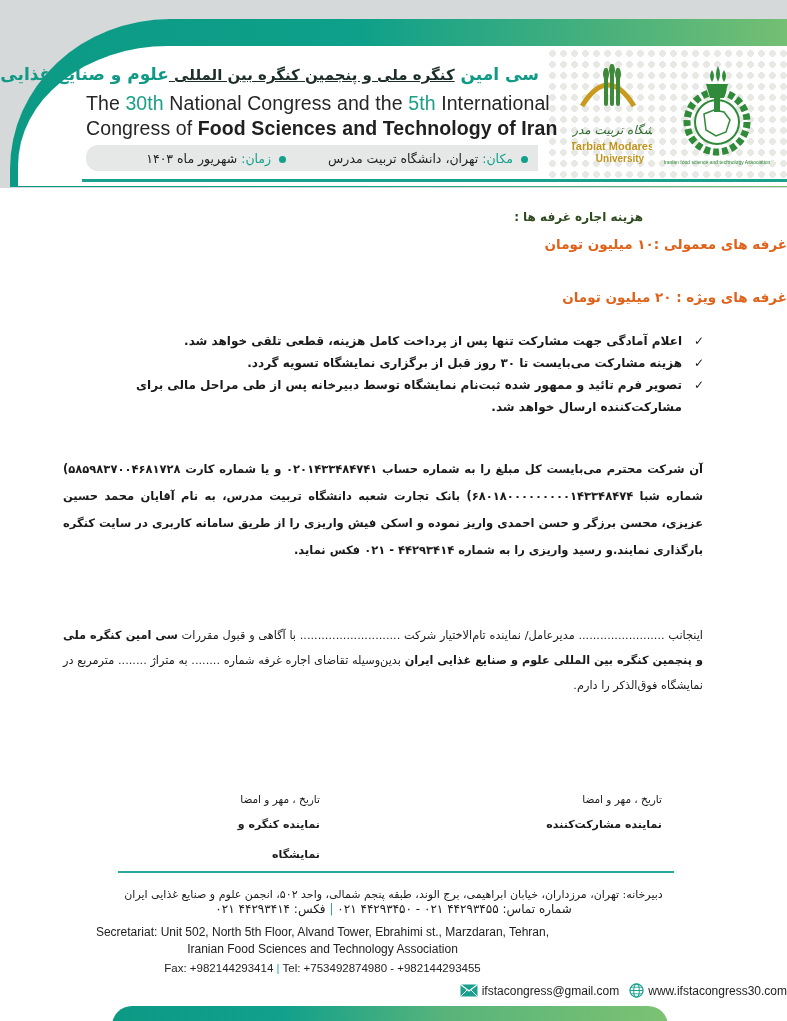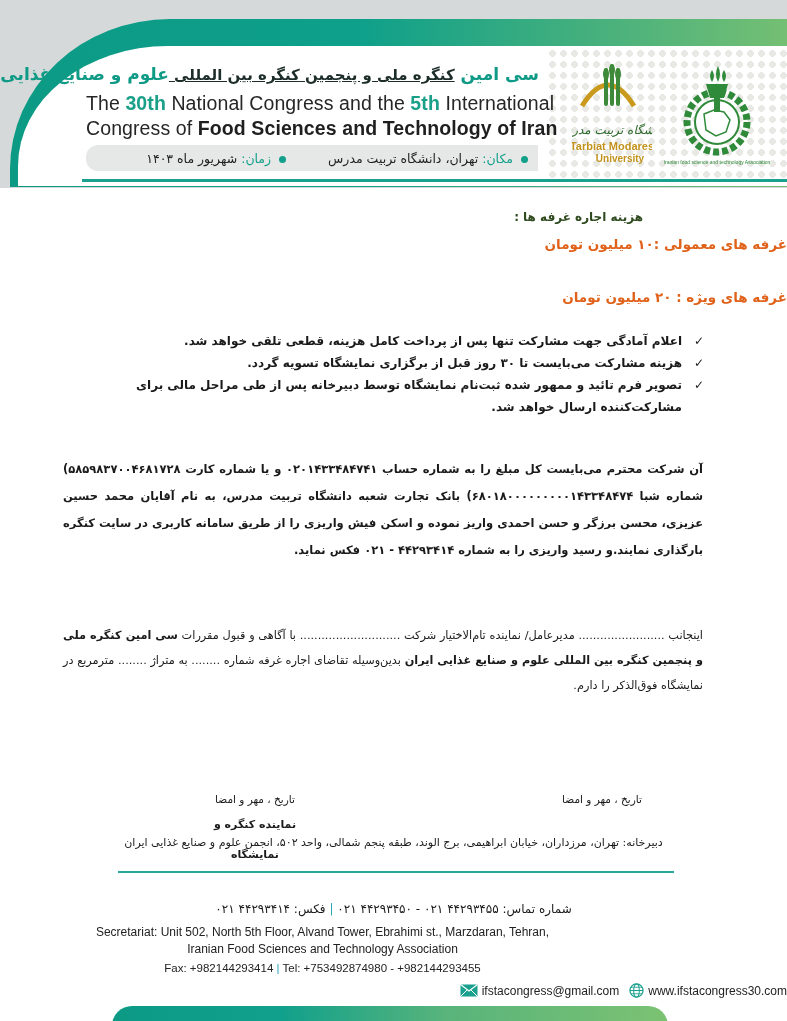--- a/index.html
+++ b/index.html
@@ -16,21 +16,21 @@
     background-image: radial-gradient(circle, #e7e8e3 3.2px, transparent 3.6px);
     background-size: 11px 11px; opacity: 0.95; }
   .hdr-line { position: absolute; left: 82px; top: 179px; width: 705px; height: 3px; background: #1aa08e; }
 
   .title-fa { position: absolute; left: 84px; top: 64px; width: 455px; text-align: right; direction: rtl;
     font-family: "DejaVu Sans", sans-serif; font-weight: bold; font-size: 17px; color: #0f9a86; white-space: nowrap; }
   .title-fa .dark { color: #1d2d2a; font-size: 15px; text-decoration: underline; }
   .title-en1, .title-en2 { position: absolute; left: 86px; width: 452px; font-family: "Liberation Sans", sans-serif; font-size: 19.5px; color: #262626; white-space: nowrap; letter-spacing: 0.1px; }
   .title-en1 { top: 92px; }
   .title-en2 { top: 117px; }
-  .title-en1 .hl { color: #1a9f88; font-weight: bold; }
+  .title-en1 .hl { color: #1a9f88; font-weight: normal; }
   .title-en2 b { font-weight: bold; color: #1f1f1f; }
 
   .info-bar { position: absolute; left: 86px; top: 145px; width: 452px; height: 26px; background: #e6e8e8;
     border-radius: 12px 0 0 12px; direction: rtl; display: flex; align-items: center; padding: 0 10px; font-size: 12.5px; color: #222; white-space: nowrap; }
   .info-bar .dot { display: inline-block; width: 7px; height: 7px; border-radius: 50%; background: #12a08a; margin-left: 4px; vertical-align: middle; }
   .info-bar .lbl { color: #12a08a; }
   .info-bar .item + .item { margin-right: 42px; }
 
   
   .logo-tmu { position: absolute; left: 572px; top: 58px; width: 80px; height: 110px; }
@@ -44,29 +44,29 @@
 
   .checklist { position: absolute; right: 83px; top: 330px; width: 610px; direction: rtl; list-style: none; font-size: 12px; font-weight: bold; color: #1a1a1a; }
   .checklist li { position: relative; padding-right: 22px; line-height: 22px; }
   .checklist li .chk { position: absolute; right: 0; top: 0; font-weight: normal; font-size: 12px; }
 
   .para { position: absolute; right: 84px; width: 640px; direction: rtl; text-align: justify; font-size: 11.5px; font-weight: bold; line-height: 27px; color: #1a1a1a; }
   .para.pay { top: 456px; }
   .para.decl { top: 623px; font-weight: normal; line-height: 25px; font-size: 11.3px; }
   .para.decl b { font-weight: bold; }
 
-  .sig { position: absolute; direction: rtl; text-align: center; font-size: 10.5px; color: #1a1a1a; }
+  .sig { position: absolute; direction: rtl; font-size: 10.5px; color: #1a1a1a; }
   .sig .l1 { line-height: 22px; }
   .sig .l2 { font-weight: bold; font-size: 11px; line-height: 30px; }
   .sig.right { left: 542px; top: 788px; width: 120px; }
   .sig.left { left: 190px; top: 788px; width: 130px; }
 
   
   .foot-line { position: absolute; left: 118px; top: 871px; width: 556px; height: 2px; background: #27a89a; }
-  .foot-fa1 { position: absolute; left: 0; width: 787px; top: 836px; text-align: center; direction: rtl; font-size: 11px; color: #1a1a1a; }
+  .foot-fa1 { position: absolute; left: 0; width: 787px; top: 888px; text-align: center; direction: rtl; font-size: 11px; color: #1a1a1a; }
   .foot-fa2 { position: absolute; left: 0; width: 787px; top: 902px; text-align: center; direction: rtl; font-size: 12px; color: #1a1a1a; }
   .foot-fa2 .sep, .foot-en3 .sep { color: #2aa3b8; }
   .foot-en { position: absolute; left: 0; width: 645px; text-align: center; font-family: "Liberation Sans", sans-serif; font-size: 12px; color: #222; }
   .foot-en1 { top: 925px; }
   .foot-en2 { top: 942px; }
   .foot-en3 { top: 962px; font-size: 11.5px; }
   .foot-contacts { position: absolute; left: 0; width: 787px; top: 983px; display: flex; justify-content: flex-end; align-items: center; gap: 10px; font-family: "Liberation Sans", sans-serif; font-size: 12px; color: #222; }
   .foot-contacts .c { display: inline-flex; align-items: center; gap: 4px; }
   .foot-bar { position: absolute; left: 112px; top: 1006px; width: 556px; height: 20px; border-radius: 24px 24px 0 0;
     background: linear-gradient(90deg, #0c9a85 0%, #10a08c 30%, #58b47b 60%, #7cc272 100%); }
@@ -156,20 +156,21 @@
 </ul>
 
 <p class="para pay">آن شرکت محترم می‌بایست کل مبلغ را به شماره حساب ۰۲۰۱۴۳۳۴۸۴۷۴۱ و یا  شماره کارت ۵۸۵۹۸۳۷۰۰۴۶۸۱۷۲۸) شماره شبا ۶۸۰۱۸۰۰۰۰۰۰۰۰۰۱۴۳۳۴۸۴۷۴) بانک تجارت شعبه دانشگاه تربیت مدرس،  به نام آقایان محمد حسین عزیزی، محسن برزگر و حسن احمدی واریز نموده و اسکن فیش واریزی را از طریق سامانه کاربری در سایت کنگره بارگذاری نمایند.و رسید واریزی را به شماره ۴۴۲۹۳۴۱۴ - ۰۲۱ فکس نماید.</p>
 
 <p class="para decl">
   <span>اینجانب ........................ مدیرعامل/ نماینده تام‌الاختیار شرکت ............................ با آگاهی و قبول مقررات  </span><b>سی امین کنگره ملی و پنجمین کنگره بین المللی علوم و صنایع غذایی ایران</b><span>  بدین‌وسیله تقاضای اجاره غرفه شماره ........ به متراژ ........ مترمربع در نمایشگاه فوق‌الذکر را دارم.</span>
 </p>
 
 <div class="sig right">
   <div class="l1">تاریخ ، مهر و امضا</div>
+  <div class="l2">نماینده مشارکت‌کننده</div>
 </div>
 <div class="sig left">
   <div class="l1">تاریخ ، مهر و امضا</div>
   <div class="l2">نماینده  کنگره و نمایشگاه</div>
 </div>
 
 <div class="foot-line"></div>
 <div class="foot-fa1">دبیرخانه: تهران، مرزداران، خیابان ابراهیمی، برج الوند، طبقه پنجم شمالی، واحد ۵۰۲، انجمن علوم و صنایع غذایی ایران</div>
 <div class="foot-fa2">
   <span>شماره تماس: ۴۴۲۹۳۴۵۵ ۰۲۱ - ۴۴۲۹۳۴۵۰ ۰۲۱ </span><span class="sep">|</span><span> فکس: ۴۴۲۹۳۴۱۴ ۰۲۱</span>

